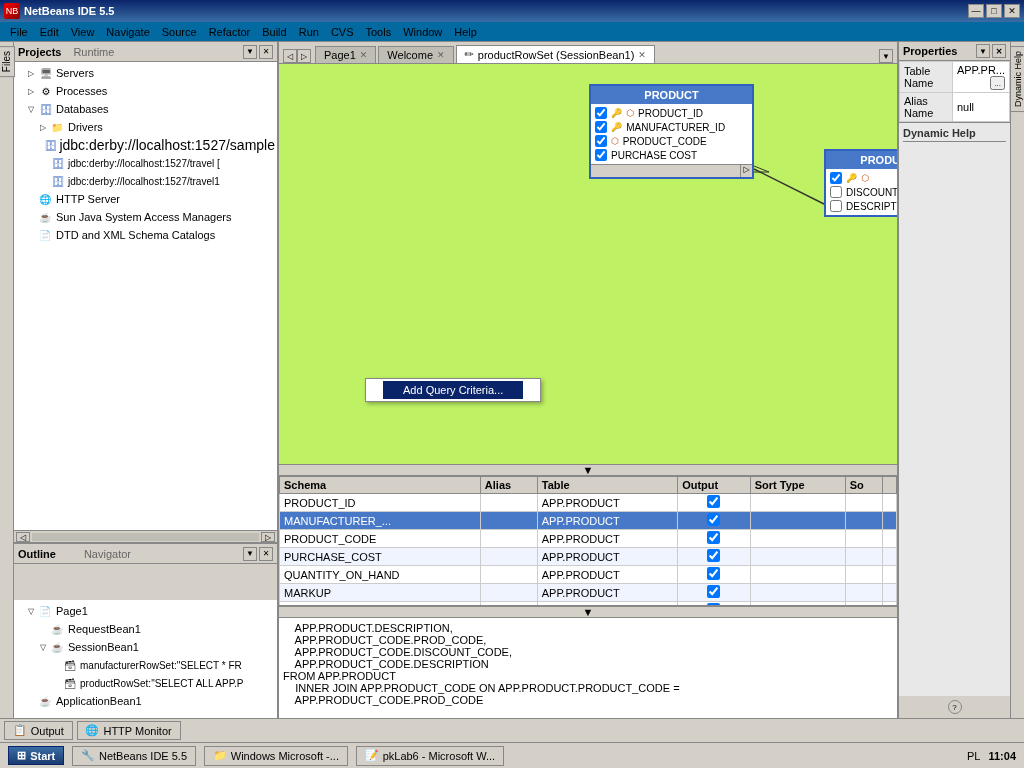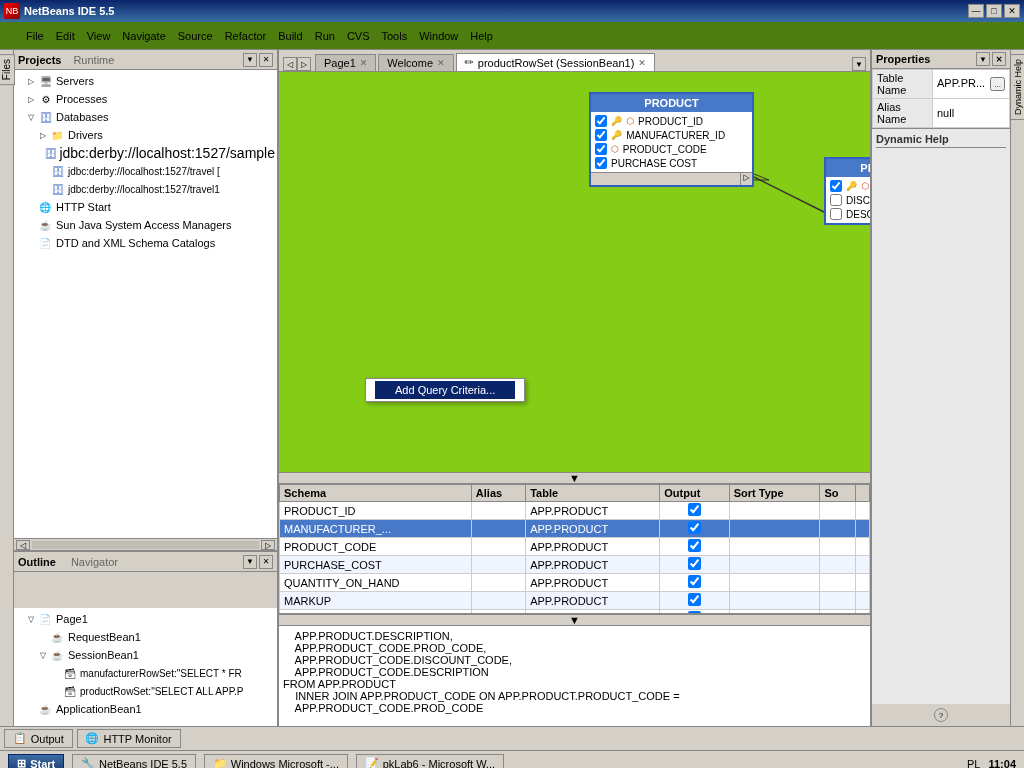--- a/index.html
+++ b/index.html
@@ -17,25 +17,25 @@
     #title-bar .title-icon { width: 16px; height: 16px; margin-right: 4px; background: #c00; border-radius: 2px; display:inline-block; }
     #title-bar .title-text { flex: 1; font-size: 11px; font-weight: bold; }
     #title-bar .win-btns { display: flex; gap: 2px; }
     #title-bar .win-btn {
       width: 16px; height: 14px; background: #d4d0c8; border: 1px solid #888;
       display: flex; align-items: center; justify-content: center; font-size: 9px; cursor: pointer; color: #000;
     }
 
     
     #menu-bar {
-      background: #4d7c0f;
-      height: 28px;
-      display: flex;
-      align-items: center;
-      padding: 0 20px;
+      background: #0369a1;
+      height: 20px;
+      display: flex;
+      align-items: center;
+      padding: 0 4px;
       border-bottom: 1px solid #888;
     }
     .menu-item { padding: 2px 6px; cursor: pointer; color: #000; }
 
     
     #main-layout {
       display: flex;
       height: calc(768px - 22px - 20px - 24px - 26px);
     }
 
@@ -132,21 +132,21 @@
       align-items: center;
       gap: 4px;
       font-size: 11px;
     }
     .tab.active { background: white; }
     .tab-close { font-size: 9px; color: #666; cursor: pointer; }
 
     
     #design-area {
       flex: 1;
-      background: #84cc16;
+      background: #bef264;
       position: relative;
       overflow: hidden;
       min-height: 200px;
       padding-left: 28px;
     }
 
     
     .db-table {
       position: absolute;
       background: white;
@@ -230,21 +230,21 @@
       background: white;
       overflow: auto;
       font-family: monospace;
       font-size: 10px;
       padding: 4px;
       color: #000;
     }
 
     
     #properties-panel {
-      width: 140px;
+      width: 113px;
       border-left: 2px solid #888;
       background: #d4d0c8;
       display: flex;
       flex-direction: column;
     }
     #properties-header {
       background: #d4d0c8;
       border-bottom: 1px solid #888;
       padding: 2px 4px;
       font-weight: bold;
@@ -321,21 +321,21 @@
       height: 20px;
     }
     .status-right { margin-left: auto; display: flex; gap: 8px; align-items: center; }
 
     
     #context-menu {
       position: absolute;
       background: white;
       border: 1px solid #888;
       box-shadow: 2px 2px 4px rgba(0,0,0,0.3);
-      padding: 2px 9px;
+      padding: 2px 17px;
       z-index: 100;
       top: 378px;
       left: 365px;
     }
     .ctx-item {
       padding: 3px 20px;
       cursor: pointer;
       white-space: nowrap;
     }
     .ctx-item.highlighted { background: #0a246a; color: white; }
@@ -433,21 +433,21 @@
             <span class="tree-indent"></span>
           <span class="tree-arrow" style="color:transparent">▷</span>
           <span class="tree-icon icon-db">🗄</span>
           <span style="font-size:10px">jdbc:derby://localhost:1527/travel1</span>
         </div>
 
         <div class="tree-item">
           <span class="tree-indent"></span>
           <span class="tree-arrow" style="color:transparent">▷</span>
           <span class="tree-icon">🌐</span>
-          <span>HTTP Start</span>
+          <span>HTTP Server</span>
         </div>
 
         <div class="tree-item">
           <span class="tree-indent"></span>
           <span class="tree-arrow" style="color:transparent">▷</span>
           <span class="tree-icon">☕</span>
           <span>Sun Java System Access Managers</span>
         </div>
 
         <div class="tree-item">
@@ -461,21 +461,21 @@
       <div style="height: 12px; background: #d4d0c8; border-top: 1px solid #888; display:flex; align-items:center; padding: 0 2px;">
         <div style="width: 14px; height: 10px; background: #d4d0c8; border: 1px solid #888; font-size:8px; text-align:center;">◁</div>
         <div style="flex:1; height:8px; background:#c0bdb5; margin: 0 2px;"></div>
         <div style="width: 14px; height: 10px; background: #d4d0c8; border: 1px solid #888; font-size:8px; text-align:center;">▷</div>
       </div>
     </div>
 
     <div id="outline-panel">
       <div class="panel-header">
         <span class="panel-title">Outline</span>
-        <span style="margin-left: 11px; color: #666;">Navigator</span>
+        <span style="margin-left: 24px; color: #666;">Navigator</span>
         <div class="panel-controls">
           <div class="panel-btn">▼</div>
           <div class="panel-btn">✕</div>
         </div>
       </div>
       <div class="tree-panel">
         <div class="tree-item">
           <span class="tree-indent"></span>
           <span class="tree-arrow">▽</span>
           <span class="tree-icon">📄</span>

